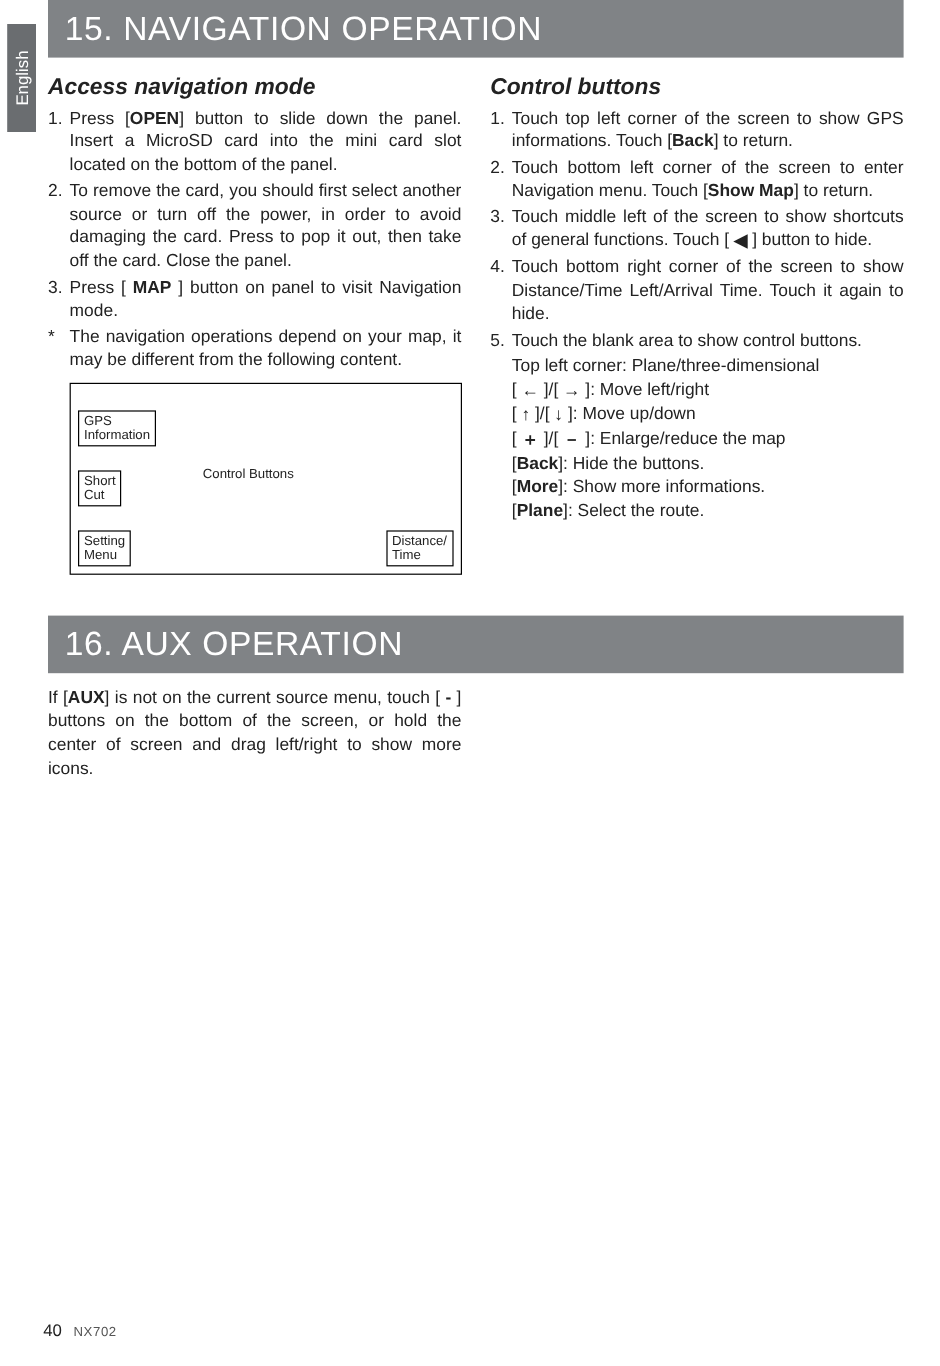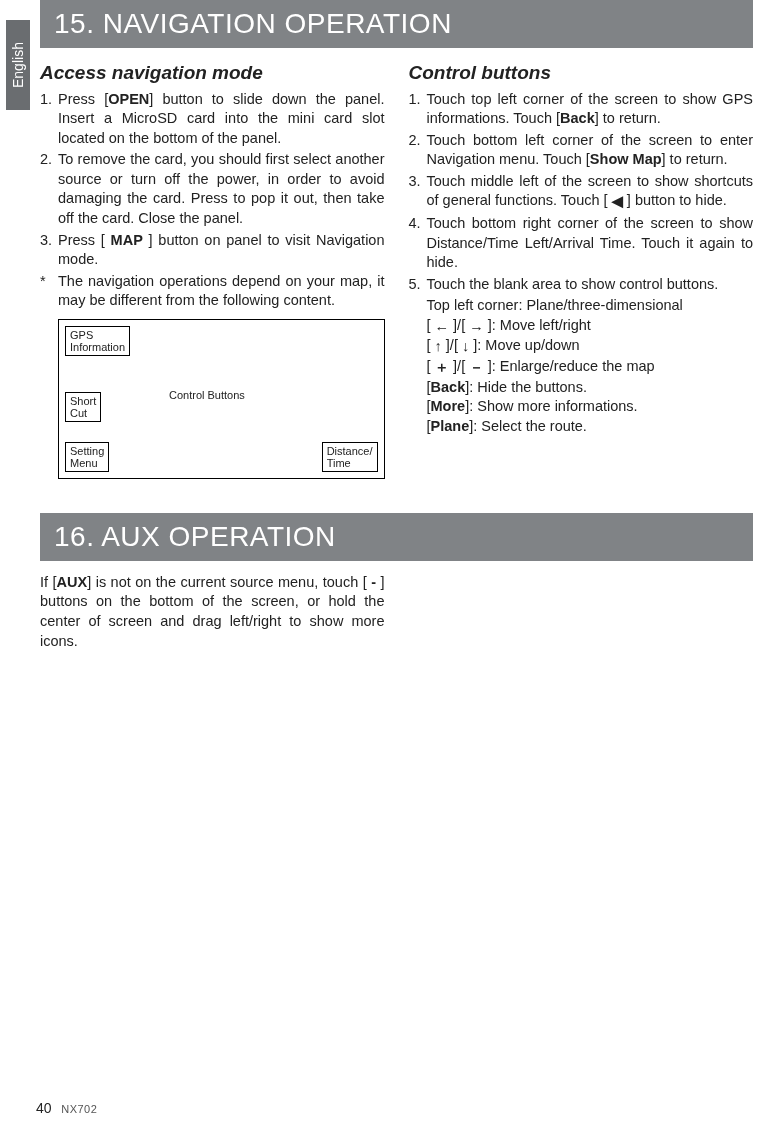--- a/index.html
+++ b/index.html
@@ -119,21 +119,21 @@
         <span>Press [ </span><b>MAP</b><span> ] button on panel to visit Navigation mode.</span>
       </div>
     </div>
 
     <div class="list-item">
       <div class="star">*</div>
       <div class="body-text">The navigation operations depend on your map, it may be different from the following content.</div>
     </div>
 
     <div class="diagram">
-      <div class="dbox" style="top:6px;left:6px;white-space:pre;">GPS
+      <div class="dbox" style="top:22px;left:6px;white-space:pre;">GPS
 Information</div>
       <div class="dbox" style="top:72px;left:6px;white-space:pre;">Short
 Cut</div>
       <div class="dbox" style="bottom:6px;left:6px;white-space:pre;">Setting
 Menu</div>
       <div class="dlabel" style="top:68px;left:110px;">Control Buttons</div>
       <div class="dbox" style="bottom:6px;right:6px;white-space:pre;">Distance/
 Time</div>
     </div>
   </div>

